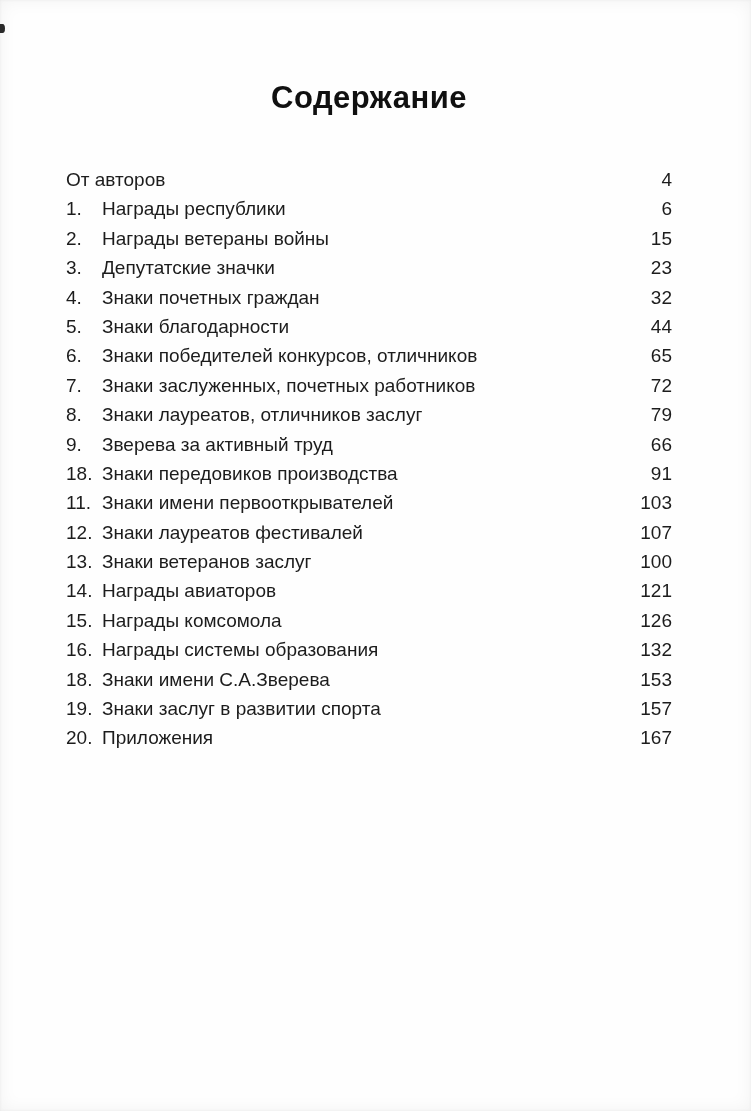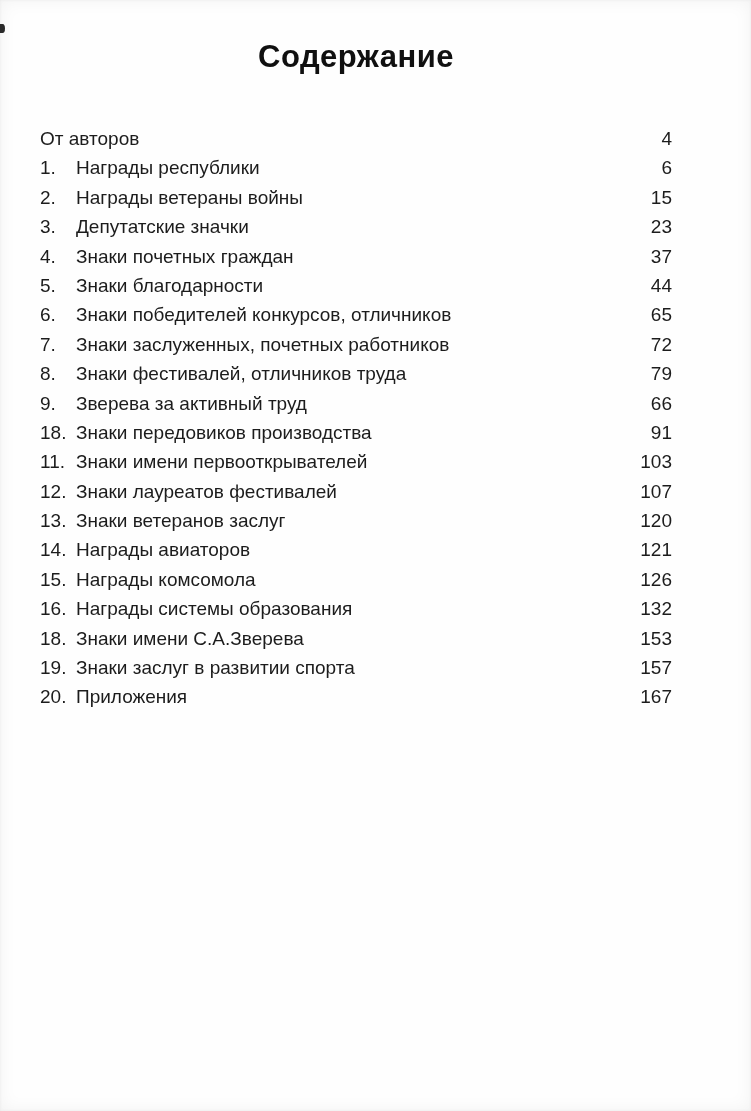--- a/index.html
+++ b/index.html
@@ -21,21 +21,22 @@
   .scan-speck {
     position: absolute;
     left: 0;
     top: 24px;
     width: 5px;
     height: 9px;
     background: #2a2a2a;
     border-radius: 0 60% 60% 0;
   }
   .content {
-    padding: 39px 79px 0 40px; 
+    padding: 80px 79px 0 40px; 
+    margin-left: 26px;
   }
   .toc-title {
     text-align: center;
     font-size: 31px;
     font-weight: bold;
     letter-spacing: 0.5px;
     color: #101010;
     margin: 0 0 49px 0;
   }
   .toc-list {
@@ -89,40 +90,40 @@
           <span class="toc-page">15</span>
         </div>
         <div class="toc-row">
           <span class="toc-num">3.</span>
           <span class="toc-label">Депутатские значки</span>
           <span class="toc-page">23</span>
         </div>
         <div class="toc-row">
           <span class="toc-num">4.</span>
           <span class="toc-label">Знаки почетных граждан</span>
-          <span class="toc-page">37</span>
+          <span class="toc-page">32</span>
         </div>
         <div class="toc-row">
           <span class="toc-num">5.</span>
           <span class="toc-label">Знаки благодарности</span>
           <span class="toc-page">44</span>
         </div>
         <div class="toc-row">
           <span class="toc-num">6.</span>
           <span class="toc-label">Знаки победителей конкурсов, отличников</span>
           <span class="toc-page">65</span>
         </div>
         <div class="toc-row">
           <span class="toc-num">7.</span>
           <span class="toc-label">Знаки заслуженных, почетных работников</span>
           <span class="toc-page">72</span>
         </div>
         <div class="toc-row">
           <span class="toc-num">8.</span>
-          <span class="toc-label">Знаки фестивалей, отличников труда</span>
+          <span class="toc-label">Знаки лауреатов, отличников заслуг</span>
           <span class="toc-page">79</span>
         </div>
         <div class="toc-row">
           <span class="toc-num">9.</span>
           <span class="toc-label">Зверева за активный труд</span>
           <span class="toc-page">66</span>
         </div>
         <div class="toc-row">
           <span class="toc-num">18.</span>
           <span class="toc-label">Знаки передовиков производства</span>
@@ -134,21 +135,21 @@
           <span class="toc-page">103</span>
         </div>
         <div class="toc-row">
           <span class="toc-num">12.</span>
           <span class="toc-label">Знаки лауреатов фестивалей</span>
           <span class="toc-page">107</span>
         </div>
         <div class="toc-row">
           <span class="toc-num">13.</span>
           <span class="toc-label">Знаки ветеранов заслуг</span>
-          <span class="toc-page">120</span>
+          <span class="toc-page">100</span>
         </div>
         <div class="toc-row">
           <span class="toc-num">14.</span>
           <span class="toc-label">Награды авиаторов</span>
           <span class="toc-page">121</span>
         </div>
         <div class="toc-row">
           <span class="toc-num">15.</span>
           <span class="toc-label">Награды комсомола</span>
           <span class="toc-page">126</span>

